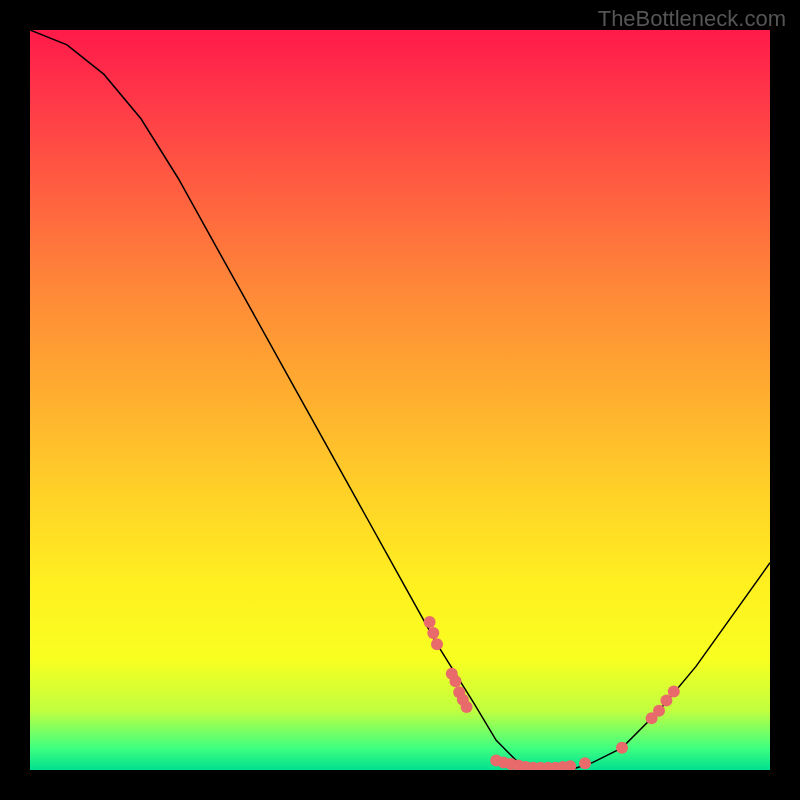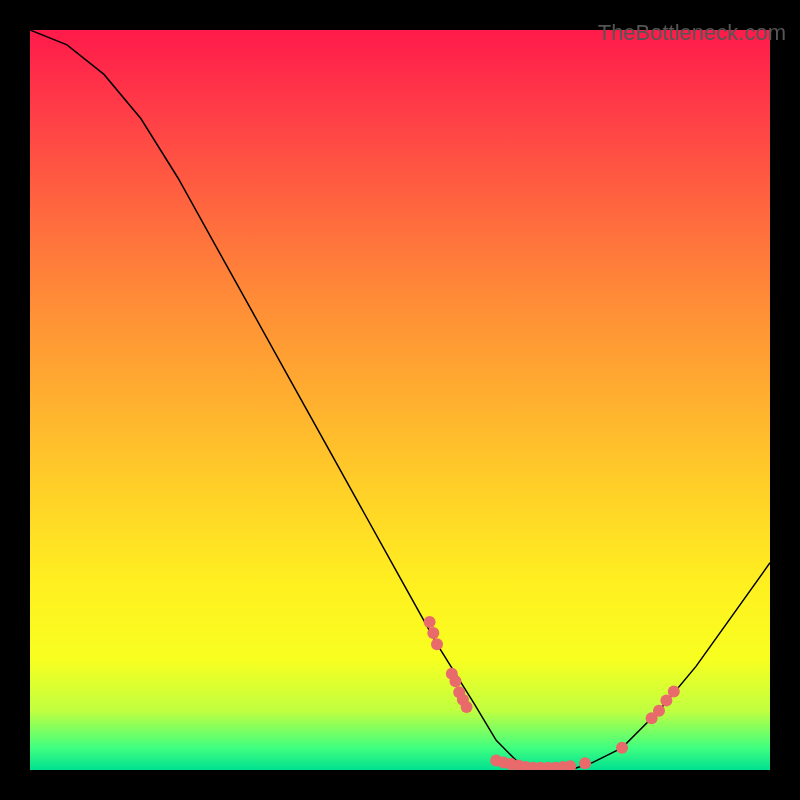--- a/index.html
+++ b/index.html
@@ -5,21 +5,21 @@
   * { margin: 0; padding: 0; box-sizing: border-box; }
   body {
     width: 800px;
     height: 800px;
     background: #000;
     position: relative;
     font-family: Arial, sans-serif;
   }
   .watermark {
     position: absolute;
-    top: 20px;
+    top: 6px;
     right: 14px;
     color: #555;
     font-size: 22px;
     font-weight: 500;
     z-index: 10;
   }
   .plot-area {
     position: absolute;
     left: 30px;
     top: 30px;

